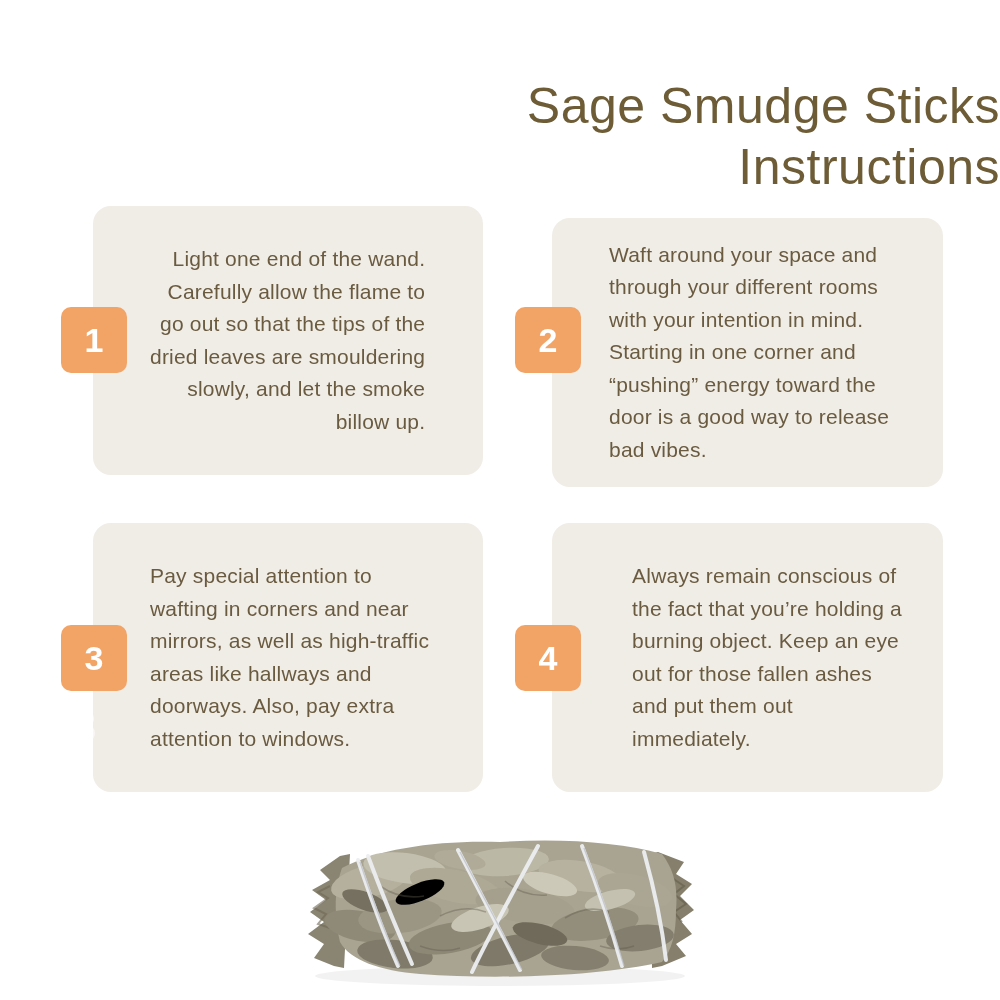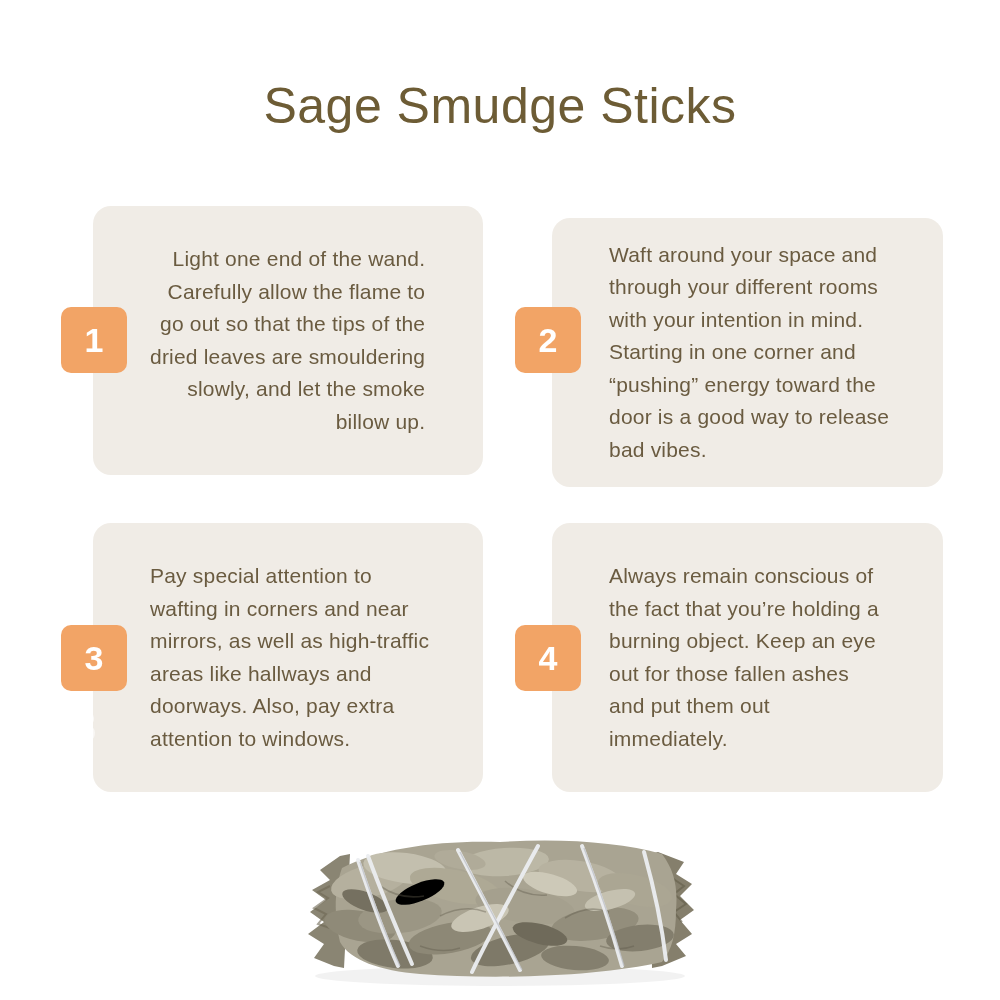--- a/index.html
+++ b/index.html
@@ -16,34 +16,34 @@
     top: 42px;
     left: 0;
     width: 100%;
     text-align: center;
     color: #6d5c35;
     font-size: 50px;
     line-height: 61px;
     font-weight: 500;
     letter-spacing: 0.5px;
   }
-  .title span { display: block; }
+  .title span { display: block; text-align: right; }
   .card {
     position: absolute;
     width: 390px;
     height: 269px;
     background: #f0ece6;
     border-radius: 18px;
     display: flex;
     align-items: center;
   }
   .card-1 { left: 93px;  top: 206px; text-align: right; }
   .card-2 { left: 552px; top: 218px; width: 391px; }
   .card-3 { left: 93px;  top: 523px; }
-  .card-4 { left: 552px; top: 523px; width: 391px; }
+  .card-4 { left: 552px; top: 523px; width: 391px; justify-content: center; }
   .card-text {
     margin: 0;
     padding-left: 57px;
     padding-right: 18px;
     font-size: 21px;
     line-height: 32.5px;
     letter-spacing: 0.2px;
     color: #6a5b40;
     white-space: pre-line;
   }
@@ -82,20 +82,21 @@
     height: 168px;
   }
 </style>
 </head>
 <body>
 
 <div class="page">
 
   <h1 class="title">
     <span>Sage Smudge Sticks</span>
+    <span>Instructions</span>
   </h1>
 
   <div class="card card-1">
     <p class="card-text">Light one end of the wand.
 Carefully allow the flame to
 go out so that the tips of the
 dried leaves are smouldering
 slowly, and let the smoke
 billow up.</p>
   </div>

